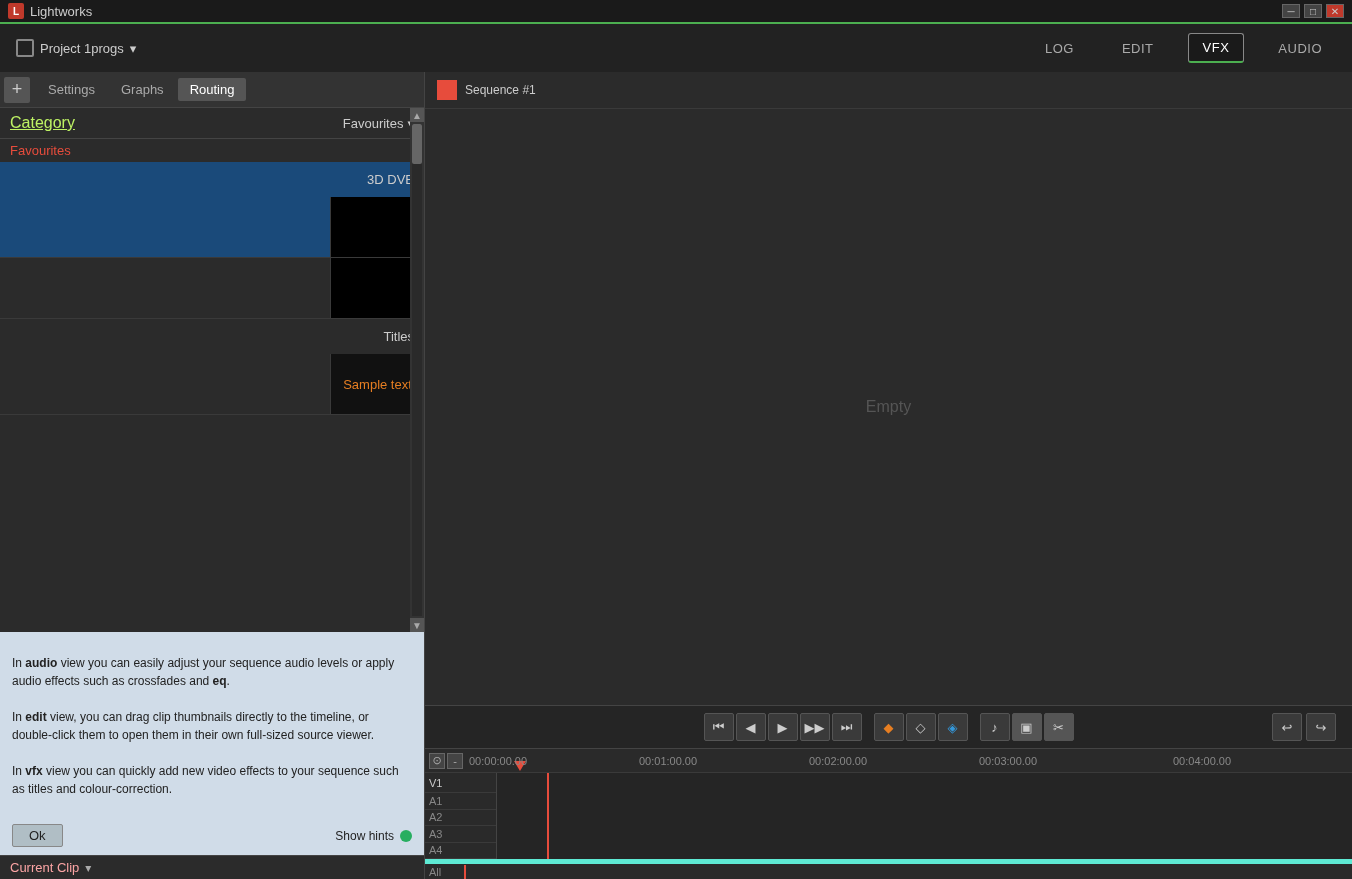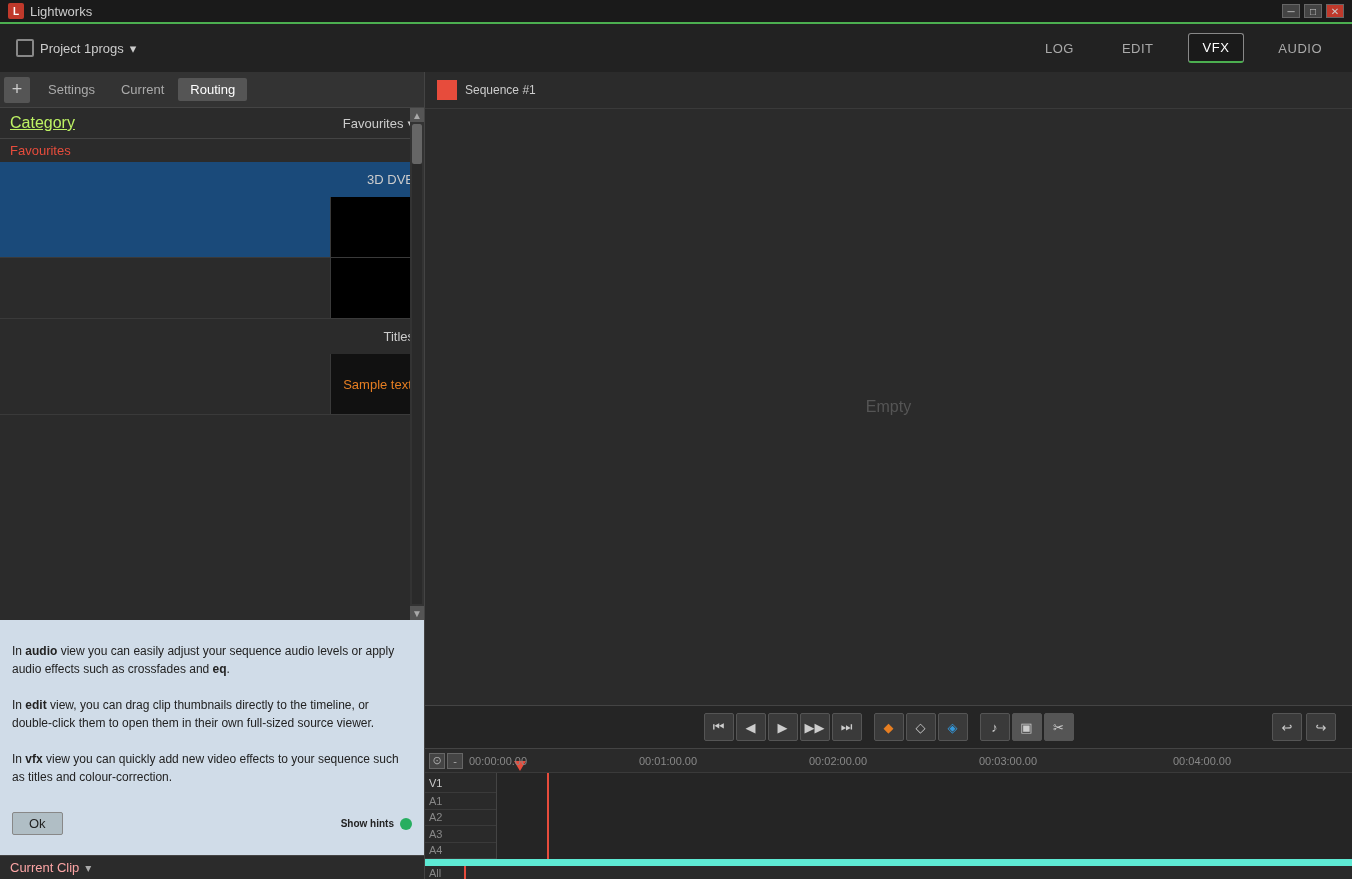--- a/index.html
+++ b/index.html
@@ -277,40 +277,39 @@
       font-size: 12px;
       line-height: 1.5;
       flex-shrink: 0;
     }
     #hint-box b { font-weight: bold; }
     #hint-footer {
       display: flex;
       align-items: center;
       justify-content: space-between;
       background: #d0dce8;
-      padding: 4px 12px 20px;
+      padding: 4px 12px 8px;
       flex-shrink: 0;
     }
     #ok-btn {
       background: #b0bec5;
       border: 1px solid #888;
       color: #222;
       padding: 3px 16px;
       cursor: pointer;
       font-size: 13px;
       border-radius: 2px;
     }
     #show-hints {
       display: flex;
       align-items: center;
       gap: 6px;
       color: #222;
-      font-size: 10px;
-      cursor: pointer;
-      font-weight: bold;
+      font-size: 12px;
+      cursor: pointer;
     }
     #hints-indicator {
       width: 12px;
       height: 12px;
       background: #27ae60;
       border-radius: 50%;
     }
 
     
     #current-clip-bar {
@@ -505,21 +504,21 @@
       position: absolute;
       left: 50px;
       top: 0;
       bottom: 0;
       width: 2px;
       background: #e74c3c;
     }
     #all-bar {
       height: 20px;
       background: #2a2a2a;
-      border-top: 7px solid #5eead4;
+      border-top: 5px solid #5eead4;
       display: flex;
       align-items: center;
       padding: 0 4px;
       gap: 23px;
       flex-shrink: 0;
     }
     #all-label {
       color: #888;
       font-size: 11px;
     }
@@ -552,21 +551,21 @@
   <div class="nav-tab">AUDIO</div>
 </div>
 
 <div id="content">
 
   <div id="left-panel">
 
     <div id="sub-tabs">
       <div class="sub-tab-plus">+</div>
       <div class="sub-tab">Settings</div>
-      <div class="sub-tab">Current</div>
+      <div class="sub-tab">Graphs</div>
       <div class="sub-tab active">Routing</div>
     </div>
 
     <div id="effects-area">
 
       <div id="category-header">
         <span id="category-label">Category</span>
         <div id="category-value">
           <span>Favourites</span>
           <span>▾</span>

